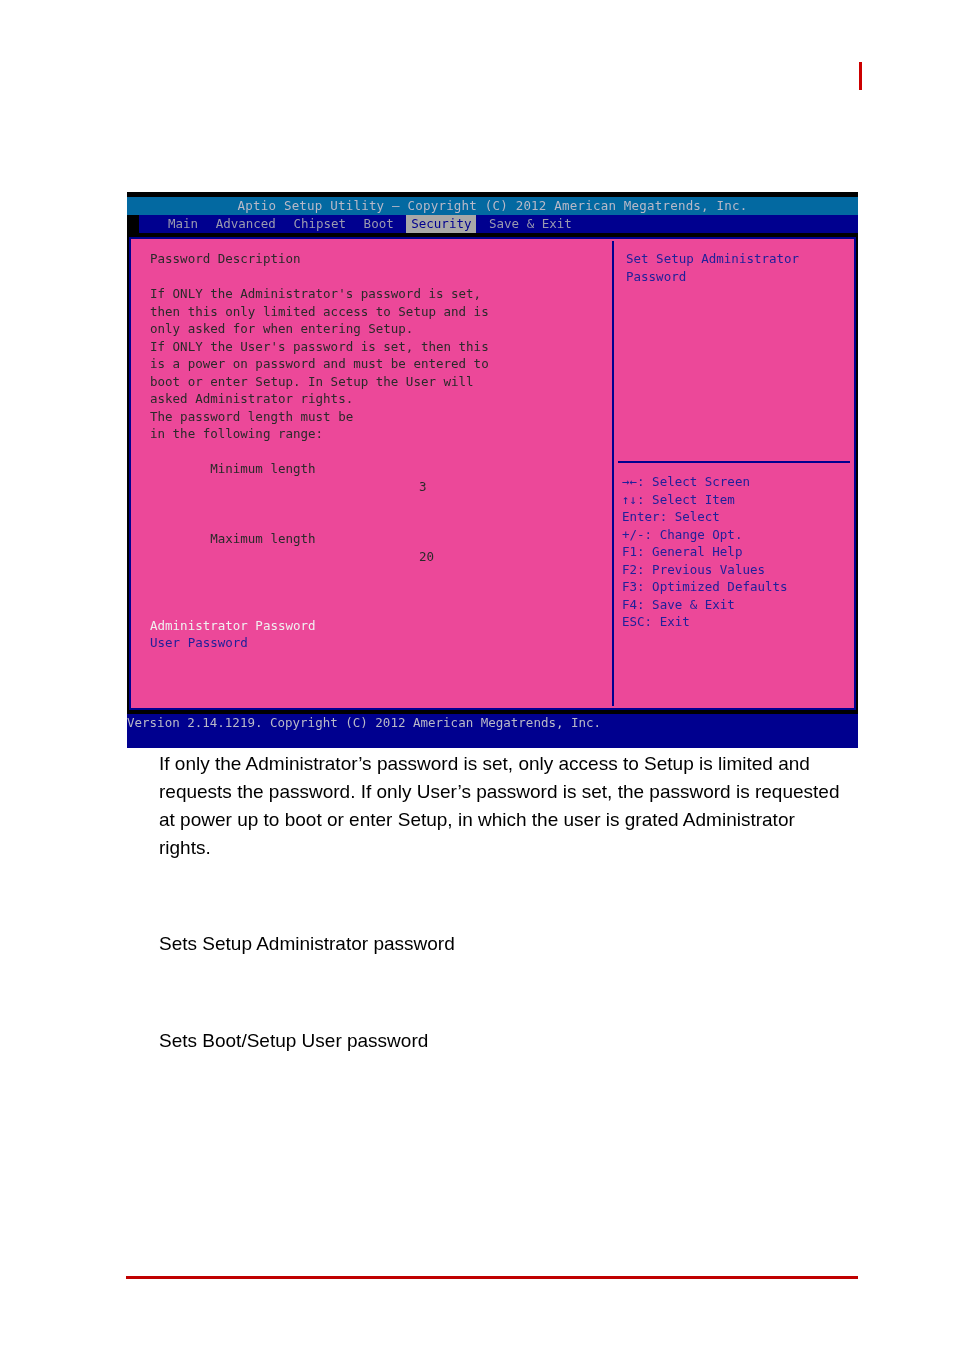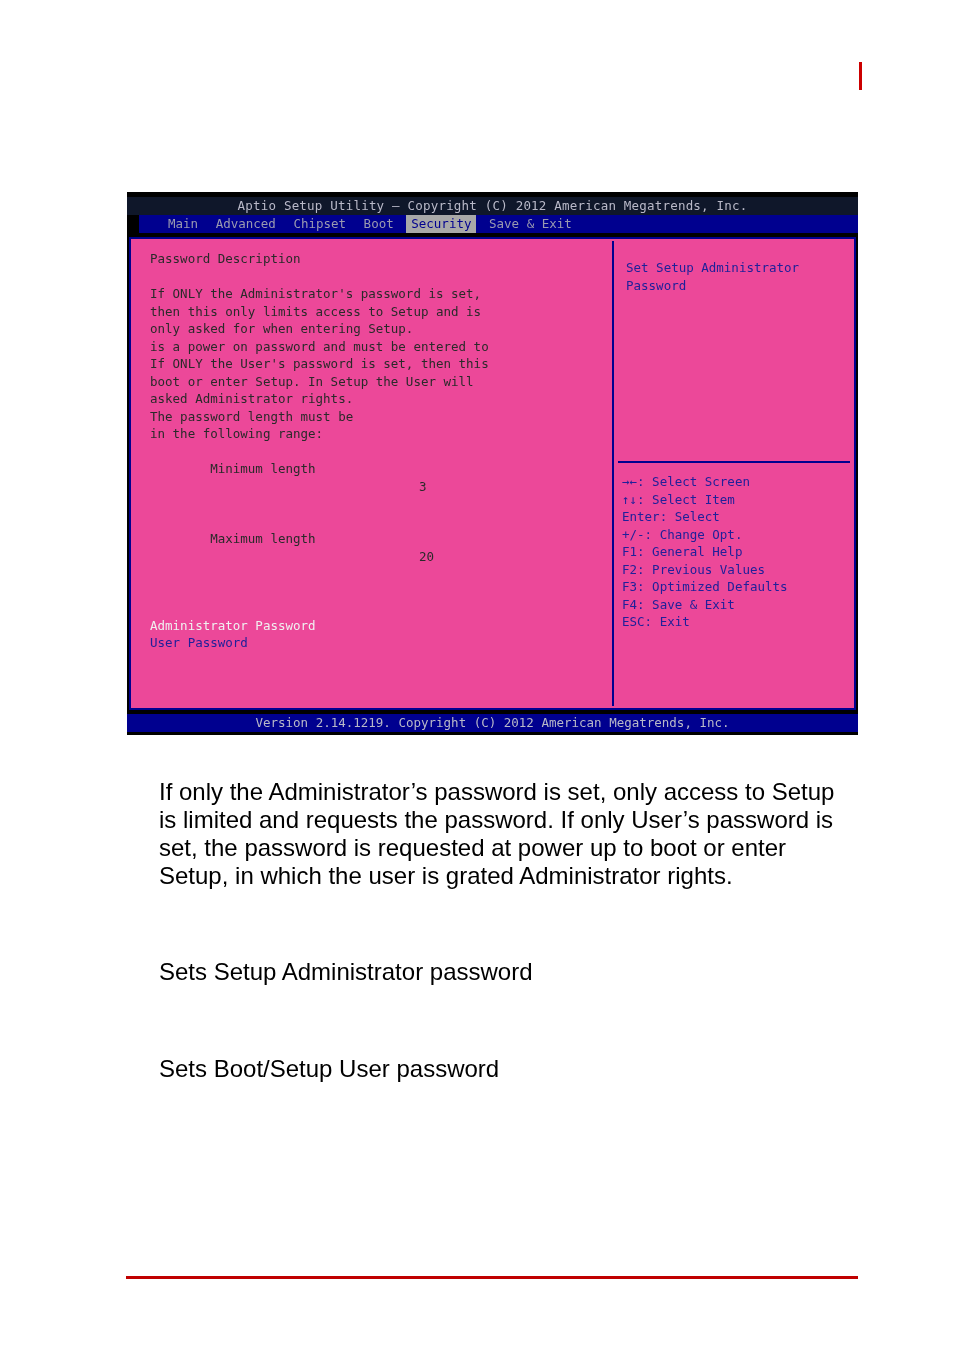--- a/index.html
+++ b/index.html
@@ -41,21 +41,21 @@
     width: 731px;
     height: 543px;
     background: #000000;
     font-family: "DejaVu Sans Mono", "Liberation Mono", monospace;
     font-size: 12.5px;
     line-height: 17.5px;
     box-sizing: border-box;
     padding: 5px 0 5px 0;
   }
   .bios-titlebar {
-    background: #0f172a;
+    background: #0369a1;
     color: #b9b9c8;
     text-align: center;
     height: 18px;
     line-height: 18px;
     letter-spacing: 0.2px;
   }
   .bios-tabs {
     background: #00008f;
     height: 18px;
     line-height: 18px;
@@ -89,21 +89,21 @@
     color: #2a2a2a;
   }
   .bios-divider {
     width: 2px;
     background: #00008f;
     margin: 2px 0;
   }
   .bios-right {
     flex: 1;
     box-sizing: border-box;
-    padding: 20px 0 0 12px;
+    padding: 11px 0 0 12px;
     color: #20209a;
     position: relative;
   }
   .help-sep {
     position: absolute;
     left: 4px;
     right: 4px;
     top: 222px;
     height: 2px;
     background: #00008f;
@@ -121,35 +121,34 @@
   .len-row { position: relative; white-space: pre; color: #2a2a2a; }
   .len-val { position: absolute; left: 269px; }
 
   .pw-group { margin-top: 34px; }
   .pw-admin { color: #f0f0f0; }
   .pw-user  { color: #20209a; }
 
   .bios-footer {
     background: #00008f;
     color: #b9b9c8;
-    text-align: center;
-    height: 18px;
+    text-align: left;
+    height: 34px;
     line-height: 18px;
     margin-top: 2px;
   }
 
   
   .para {
     position: absolute;
     left: 159px;
     width: 690px;
-    font-size: 24px;
+    font-size: 19px;
     line-height: 28px;
     color: #000000;
-    margin-top: 28px;
   }
   .para-main { top: 750px; }
   .cap-1 { top: 930px; }
   .cap-2 { top: 1027px; }
 </style>
 </head>
 <body>
 
 <div class="red-tick"></div>
 
@@ -165,24 +164,24 @@
     <span class="bios-tab active">Security</span>
     <span class="bios-tab">Save &amp; Exit</span>
   </div>
 
   <div class="bios-body">
 
     <div class="bios-left">
       <div class="desc-title">Password Description</div>
 
       <div class="desc-line">If ONLY the Administrator's password is set,</div>
-      <div class="desc-line">then this only limits access to Setup and is</div>
+      <div class="desc-line">then this only limited access to Setup and is</div>
       <div class="desc-line">only asked for when entering Setup.</div>
+      <div class="desc-line">If ONLY the User's password is set, then this</div>
       <div class="desc-line">is a power on password and must be entered to</div>
-      <div class="desc-line">If ONLY the User's password is set, then this</div>
       <div class="desc-line">boot or enter Setup. In Setup the User will</div>
       <div class="desc-line">asked Administrator rights.</div>
       <div class="desc-line">The password length must be</div>
       <div class="desc-line">in the following range:</div>
 
       <div class="len-row">
         <span>Minimum length</span>
         <span class="len-val">3</span>
       </div>
       <div class="len-row">

